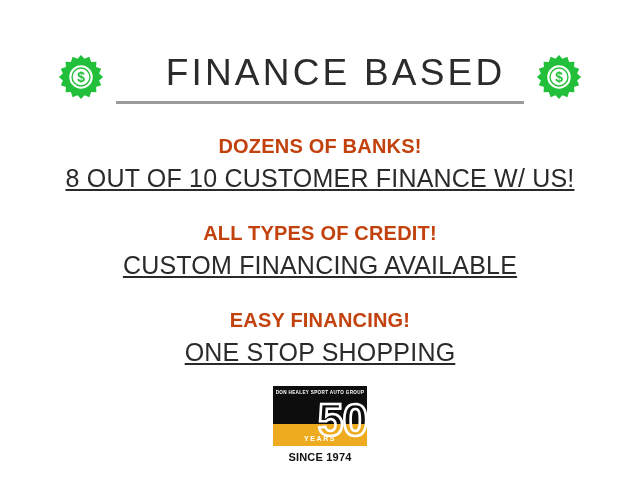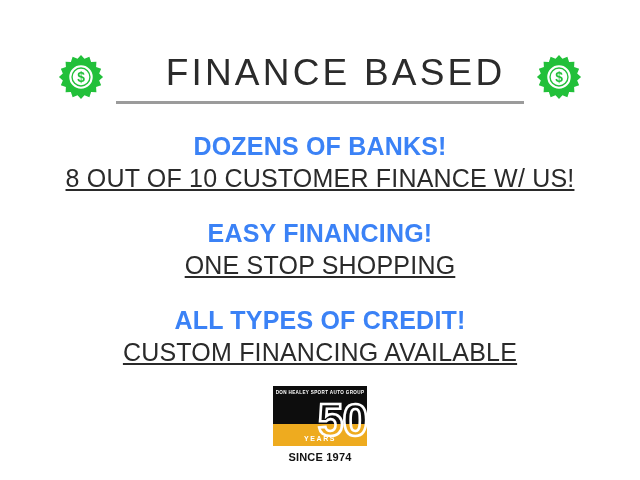--- a/index.html
+++ b/index.html
@@ -70,25 +70,25 @@
     width: 640px;
     text-align: center;
   }
   .copy-group {
     margin-bottom: 22px;
   }
   .copy-group:last-child {
     margin-bottom: 0;
   }
   .line-strong {
-    font-size: 25px;
+    font-size: 20px;
     line-height: 32px;
     font-weight: 700;
     letter-spacing: 0.2px;
-    color: #3b82f6;
+    color: #c2410c;
     white-space: nowrap;
     text-align: center;
   }
   .line-regular {
     font-size: 25px;
     line-height: 33px;
     font-weight: 400;
     letter-spacing: 0.2px;
     color: #2a2a2a;
     white-space: nowrap;
@@ -219,27 +219,27 @@
   </div>
 
   <div class="copy">
 
     <div class="copy-group">
       <div class="line-strong">DOZENS OF BANKS!</div>
       <div class="line-regular">8 OUT OF 10 CUSTOMER FINANCE W/ US!</div>
     </div>
 
     <div class="copy-group">
+      <div class="line-strong">ALL TYPES OF CREDIT!</div>
+      <div class="line-regular">CUSTOM FINANCING AVAILABLE</div>
+    </div>
+
+    <div class="copy-group">
       <div class="line-strong">EASY FINANCING!</div>
       <div class="line-regular">ONE STOP SHOPPING</div>
-    </div>
-
-    <div class="copy-group">
-      <div class="line-strong">ALL TYPES OF CREDIT!</div>
-      <div class="line-regular">CUSTOM FINANCING AVAILABLE</div>
     </div>
 
   </div>
 
   <div class="logo">
     <div class="logo-badge">
       <div class="logo-goldband"></div>
       <div class="logo-topline">DON HEALEY SPORT AUTO GROUP</div>
       <div class="logo-fifty">50</div>
       <div class="logo-years">YEARS</div>

